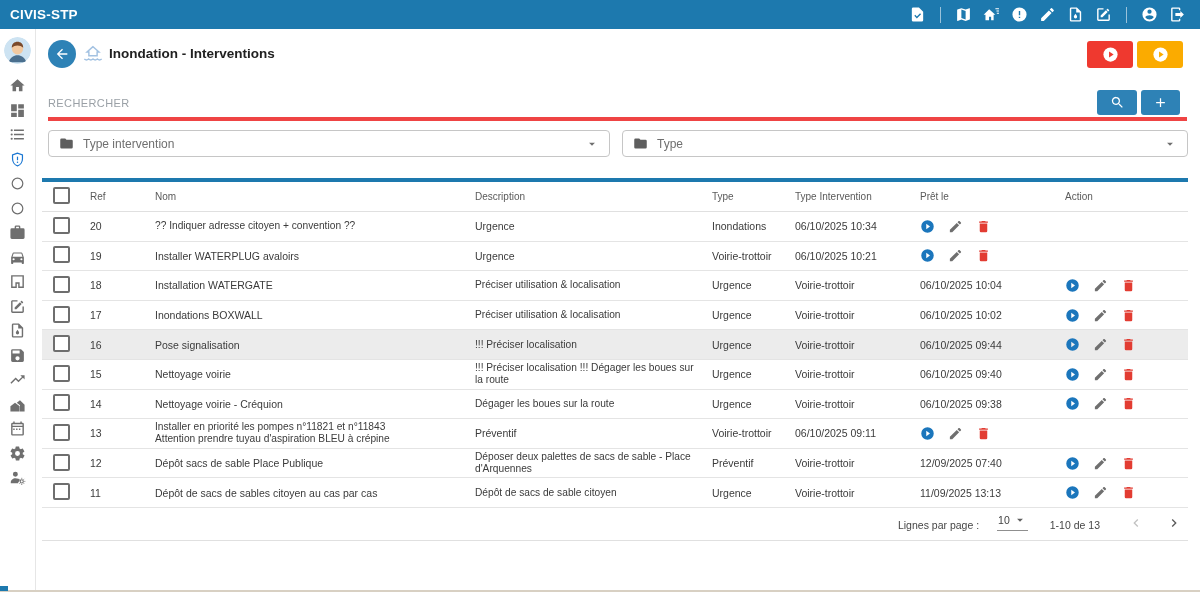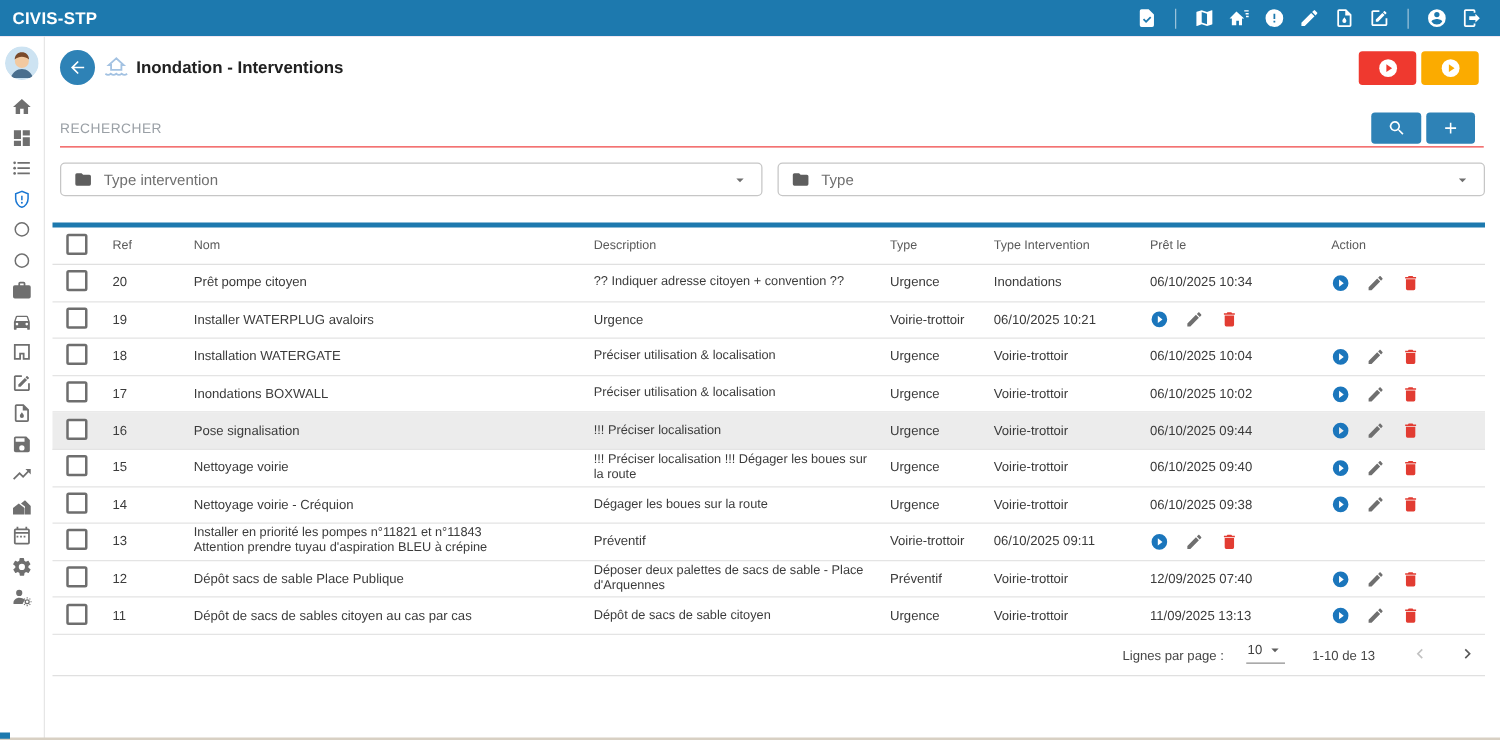--- a/index.html
+++ b/index.html
@@ -1,16 +1,16 @@
 <!DOCTYPE html>
 <html><head>
 <meta charset="utf-8">
 <style>
   html,body{margin:0;padding:0;background:#fff;}
-  #app{position:relative;width:1200px;height:592px;overflow:hidden;background:#f9a8d4;
+  #app{position:relative;width:1200px;height:592px;overflow:hidden;background:#0c4a6e;
        font-family:"Liberation Sans",sans-serif;}
   svg{display:block;}
 
   
   .topbar{position:absolute;top:0;left:0;right:0;height:29px;background:#1d79ae;
           display:flex;align-items:center;}
   .brand{margin-left:10px;color:#fff;font-weight:700;font-size:13.5px;letter-spacing:.2px;}
   .topbar-icons{margin-left:auto;display:flex;align-items:center;gap:11px;padding-right:14px;}
   .ticon{color:#fff;display:flex;}
   .ticon svg{width:17px;height:17px;fill:currentColor;}
@@ -36,21 +36,21 @@
   .flood-ic svg{width:22px;height:22px;}
   .page-title{position:absolute;left:73px;top:11px;line-height:28px;font-size:13.5px;
               font-weight:700;color:#212121;}
   .run-btn{position:absolute;top:12px;width:46px;height:27px;border-radius:3px;
            display:flex;align-items:center;justify-content:center;cursor:pointer;}
   .run-btn svg{width:19px;height:19px;}
   .run-red{right:67px;background:#ef392f;}
   .run-amber{right:17px;background:#fbab00;}
 
   .search-field{position:absolute;left:12px;right:13px;top:60px;height:28px;
-                border-bottom:1px solid #ef4444;cursor:text;}
+                border-bottom:4px solid #ef4444;cursor:text;}
   .search-label{position:absolute;left:0;top:8px;font-size:11px;color:#9aa0a6;letter-spacing:.4px;}
   .sq-btn{position:absolute;top:61px;height:25px;background:#2e82b6;border-radius:3px;
           display:flex;align-items:center;justify-content:center;cursor:pointer;}
   .sq-btn svg{width:15px;height:15px;fill:#fff;}
   .btn-search{right:63px;width:40px;}
   .btn-add{right:20px;width:39px;}
 
   .filter{position:absolute;top:101px;height:27px;border:1px solid #c6c6c6;border-radius:4px;
           display:flex;align-items:center;padding:0 10px;box-sizing:border-box;gap:9px;
           color:#6f6f6f;font-size:12px;cursor:pointer;}
@@ -445,21 +445,20 @@
         <div>Description</div>
         <div>Type</div>
         <div>Type Intervention</div>
         <div>Prêt le</div>
         <div>Action</div>
       </div>
       <div>
   <div class="trow">
     <div class="c-check"><span class="cb"></span></div>
     <div class="c-ref">20</div>
-    <div class="c-nom">Prêt pompe citoyen</div>
     <div class="c-desc">?? Indiquer adresse citoyen + convention ??</div>
     <div class="c-type">Urgence</div>
     <div class="c-typeint">Inondations</div>
     <div class="c-date">06/10/2025 10:34</div>
     <div class="c-action">
               <span class="aicon" style="color: rgb(27, 118, 188);">
                 <svg viewBox="0 0 24 24">
                   <use href="#ic-playcircle"></use>
                 </svg>
               </span>

